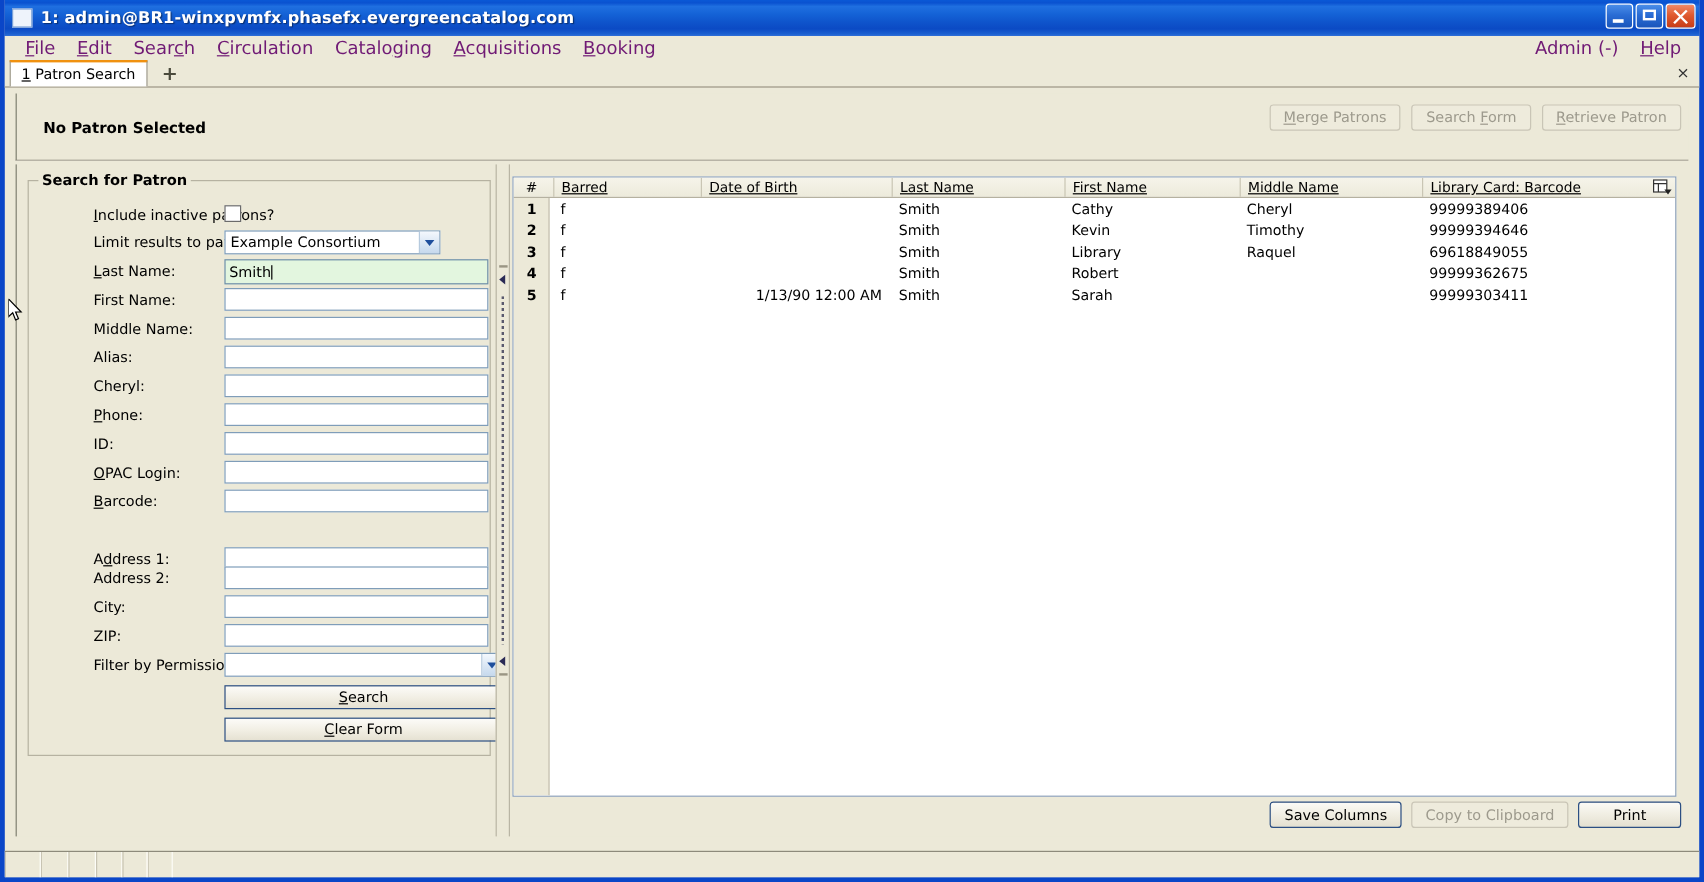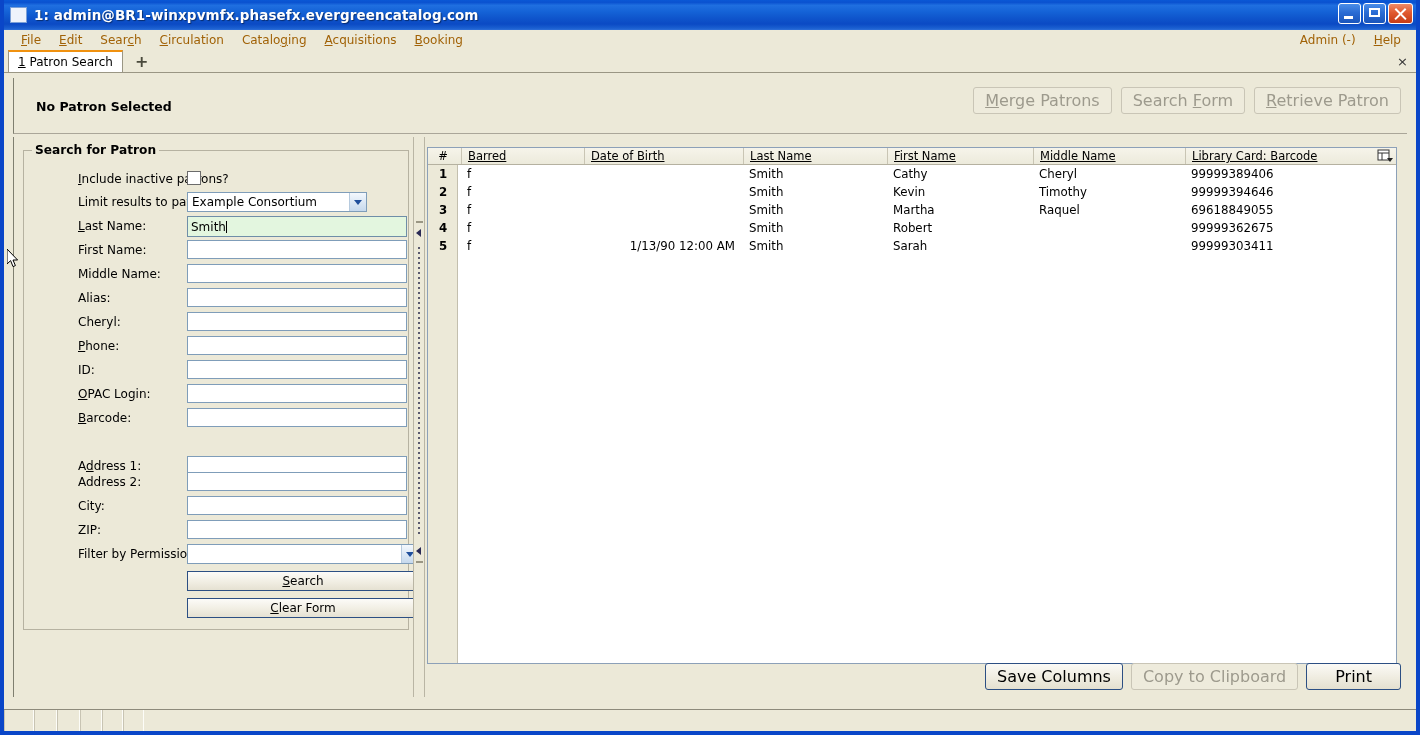--- a/index.html
+++ b/index.html
@@ -91,22 +91,22 @@
     position: absolute;
     left: 0; top: 30px; right: 0;
     height: 20px;
     background: #ece9d8;
     display: flex; align-items: center;
     padding-left: 8px;
     box-sizing: border-box;
   }
   .menu-item {
     padding: 1px 9px;
-    font-size: 12px;
-    color: #a16207;
+    font-size: 15px;
+    color: #701a75;
     white-space: nowrap;
     cursor: default;
   }
   #menubar-right {
     position: absolute; right: 6px; top: 0;
     height: 20px; display: flex; align-items: center;
   }
   .acc { text-decoration: underline; }
 
   
@@ -160,21 +160,21 @@
     position: absolute;
     left: 22px; top: 21px;
     font-weight: bold; font-size: 12.5px;
   }
   #patron-header-buttons {
     position: absolute;
     right: 6px; top: 9px;
     display: flex; gap: 9px;
   }
   .xbtn {
-    font-size: 16px;
+    font-size: 12px;
     padding: 3px 11px;
     background: #ece9d8;
     border: 1px solid #aca899;
     border-radius: 3px;
     color: #000;
     cursor: default;
     white-space: nowrap;
     box-sizing: border-box;
   }
   .xbtn.disabled {
@@ -642,21 +642,21 @@
           <div class="gcell" style="left:315px;width:144px">Smith</div>
           <div class="gcell" style="left:459px;width:146px">Kevin</div>
           <div class="gcell" style="left:605px;width:152px">Timothy</div>
           <div class="gcell" style="left:757px;width:195px">99999394646</div>
         </div>
         <div class="grow">
           <div class="gcell num">3</div>
           <div class="gcell" style="left:33px;width:120px">f</div>
           <div class="gcell rt" style="left:156px;width:159px"></div>
           <div class="gcell" style="left:315px;width:144px">Smith</div>
-          <div class="gcell" style="left:459px;width:146px">Martha</div>
+          <div class="gcell" style="left:459px;width:146px">Library</div>
           <div class="gcell" style="left:605px;width:152px">Raquel</div>
           <div class="gcell" style="left:757px;width:195px">69618849055</div>
         </div>
         <div class="grow">
           <div class="gcell num">4</div>
           <div class="gcell" style="left:33px;width:120px">f</div>
           <div class="gcell rt" style="left:156px;width:159px"></div>
           <div class="gcell" style="left:315px;width:144px">Smith</div>
           <div class="gcell" style="left:459px;width:146px">Robert</div>
           <div class="gcell" style="left:605px;width:152px"></div>

